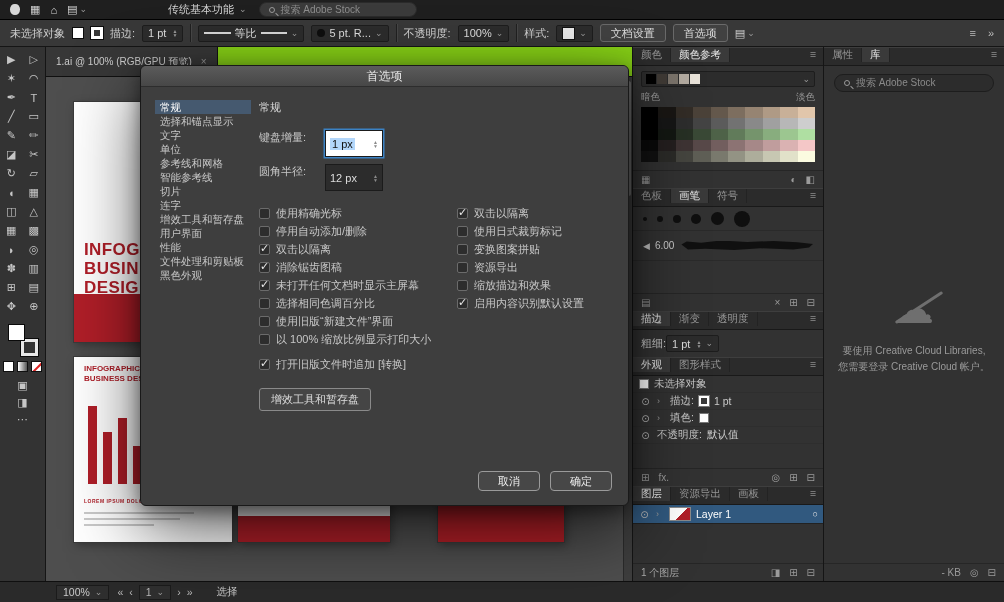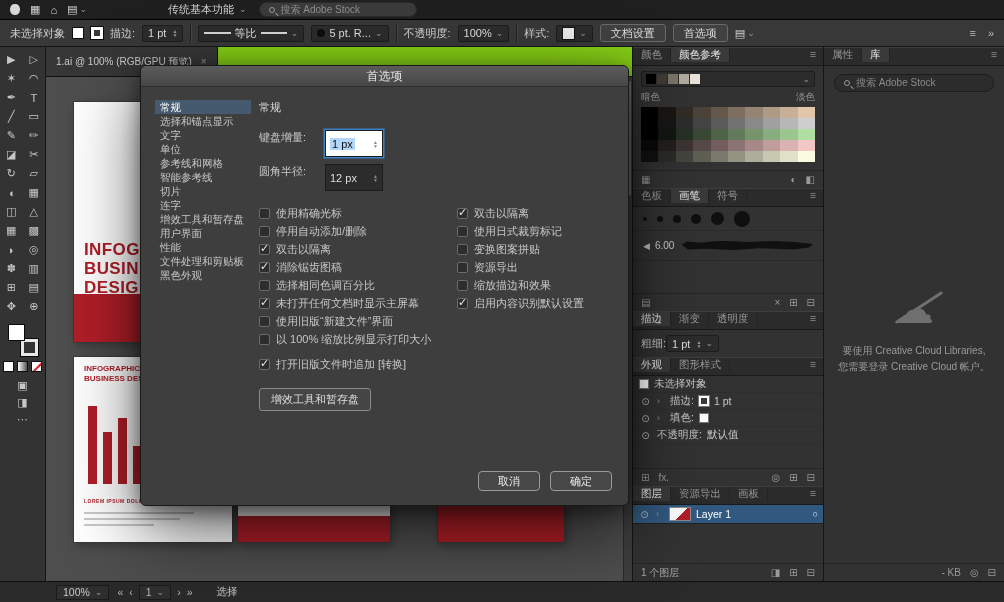--- a/index.html
+++ b/index.html
@@ -484,28 +484,28 @@
             <label class="cb checked">
               <span class="box"></span>
               <span>双击以隔离</span>
             </label>
 
             <label class="cb checked">
               <span class="box"></span>
               <span>消除锯齿图稿</span>
             </label>
 
+            <label class="cb checked">
+              <span class="box"></span>
+              <span>未打开任何文档时显示主屏幕</span>
+            </label>
+
             <label class="cb">
               <span class="box"></span>
               <span>选择相同色调百分比</span>
-            </label>
-
-            <label class="cb checked">
-              <span class="box"></span>
-              <span>未打开任何文档时显示主屏幕</span>
             </label>
 
             <label class="cb">
               <span class="box"></span>
               <span>使用旧版“新建文件”界面</span>
             </label>
 
 
             <label class="cb">
               <span class="box"></span>

